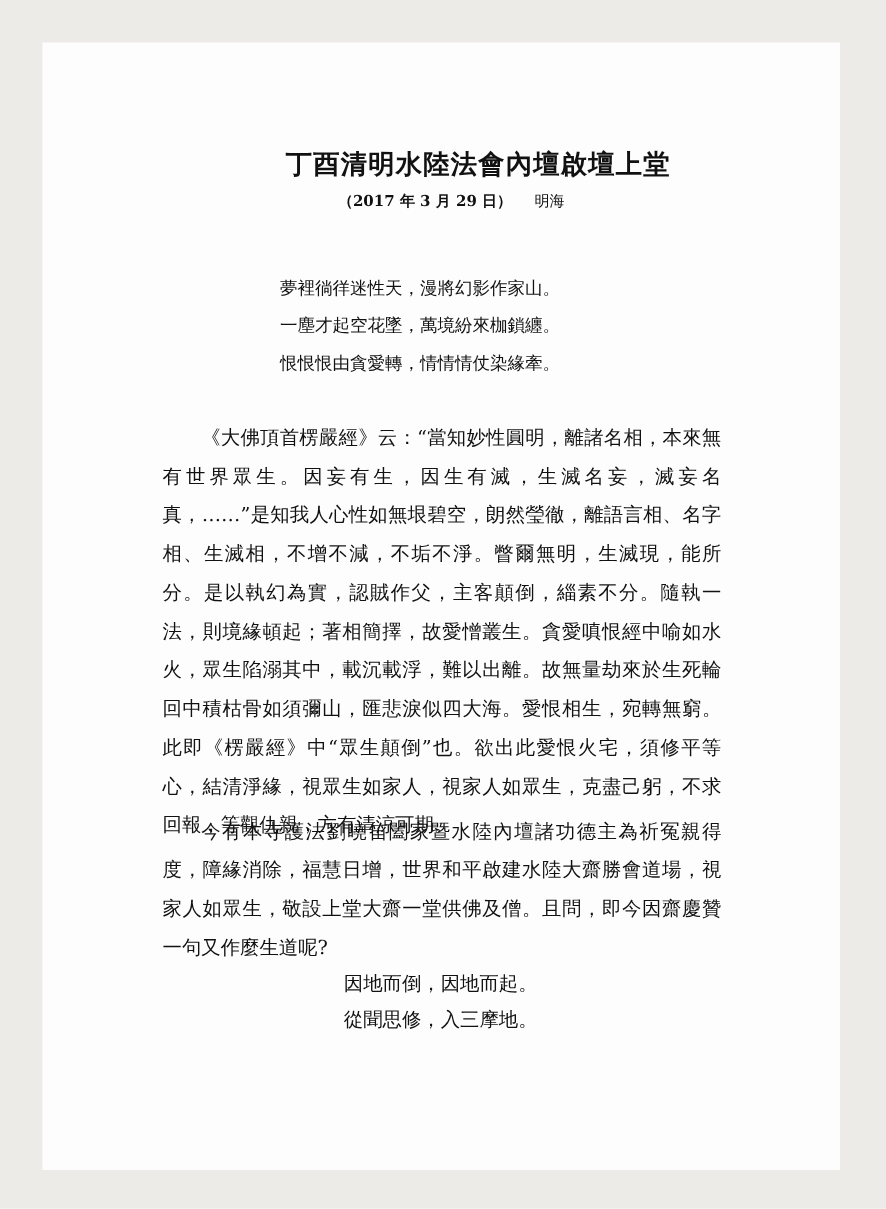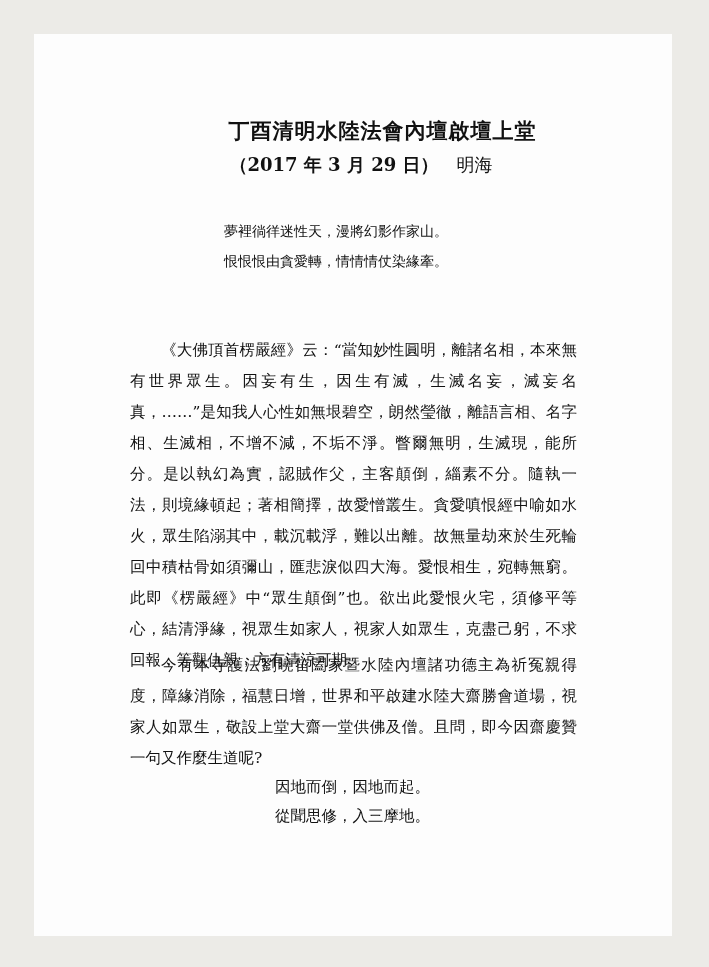--- a/index.html
+++ b/index.html
@@ -26,21 +26,21 @@
     font-weight: bold;
     letter-spacing: 1px;
     padding-left: 59px;
     box-sizing: border-box;
   }
   .subtitle {
     position: absolute;
     left: 0; width: 100%;
     top: 119px;
     text-align: center;
-    font-size: 18px;
+    font-size: 12px;
     padding-left: 16px;
     box-sizing: border-box;
   }
   .subtitle .date { font-weight: bold; }
   .subtitle .author { margin-left: 18px; }
   .poem {
     position: absolute;
     left: 190px; top: 182px;
     font-size: 14px;
     line-height: 30px;
@@ -69,20 +69,21 @@
 <body>
 
 <div class="page">
   <div class="title">丁酉清明水陸法會內壇啟壇上堂</div>
   <div class="subtitle">
     <span class="date">（2017 年 3 月 29 日）</span><span class="author">明海</span>
   </div>
 
   <div class="poem">
     <div>夢裡徜徉迷性天，漫將幻影作家山。</div>
+    <div>一塵才起空花墜，萬境紛來枷鎖纏。</div>
     <div>恨恨恨由貪愛轉，情情情仗染緣牽。</div>
   </div>
 
   <p class="para p1">《大佛頂首楞嚴經》云：“當知妙性圓明，離諸名相，本來無有世界眾生。因妄有生，因生有滅，生滅名妄，滅妄名真，……”是知我人心性如無垠碧空，朗然瑩徹，離語言相、名字相、生滅相，不增不減，不垢不淨。瞥爾無明，生滅現，能所分。是以執幻為實，認賊作父，主客顛倒，緇素不分。隨執一法，則境緣頓起；著相簡擇，故愛憎叢生。貪愛嗔恨經中喻如水火，眾生陷溺其中，載沉載浮，難以出離。故無量劫來於生死輪回中積枯骨如須彌山，匯悲淚似四大海。愛恨相生，宛轉無窮。此即《楞嚴經》中“眾生顛倒”也。欲出此愛恨火宅，須修平等心，結清淨緣，視眾生如家人，視家人如眾生，克盡己躬，不求回報，等觀仇親，方有清涼可期。</p>
   <p class="para p2">今有本寺護法劉曉笛闔家暨水陸內壇諸功德主為祈冤親得度，障緣消除，福慧日增，世界和平啟建水陸大齋勝會道場，視家人如眾生，敬設上堂大齋一堂供佛及僧。且問，即今因齋慶贊一句又作麼生道呢?</p>
 
   <div class="verse">
     <div>因地而倒，因地而起。</div>
     <div>從聞思修，入三摩地。</div>
   </div>

